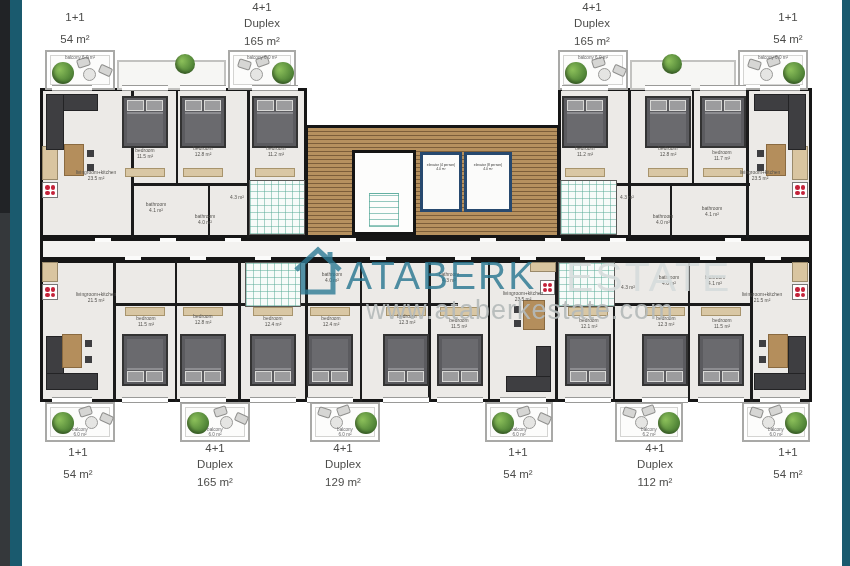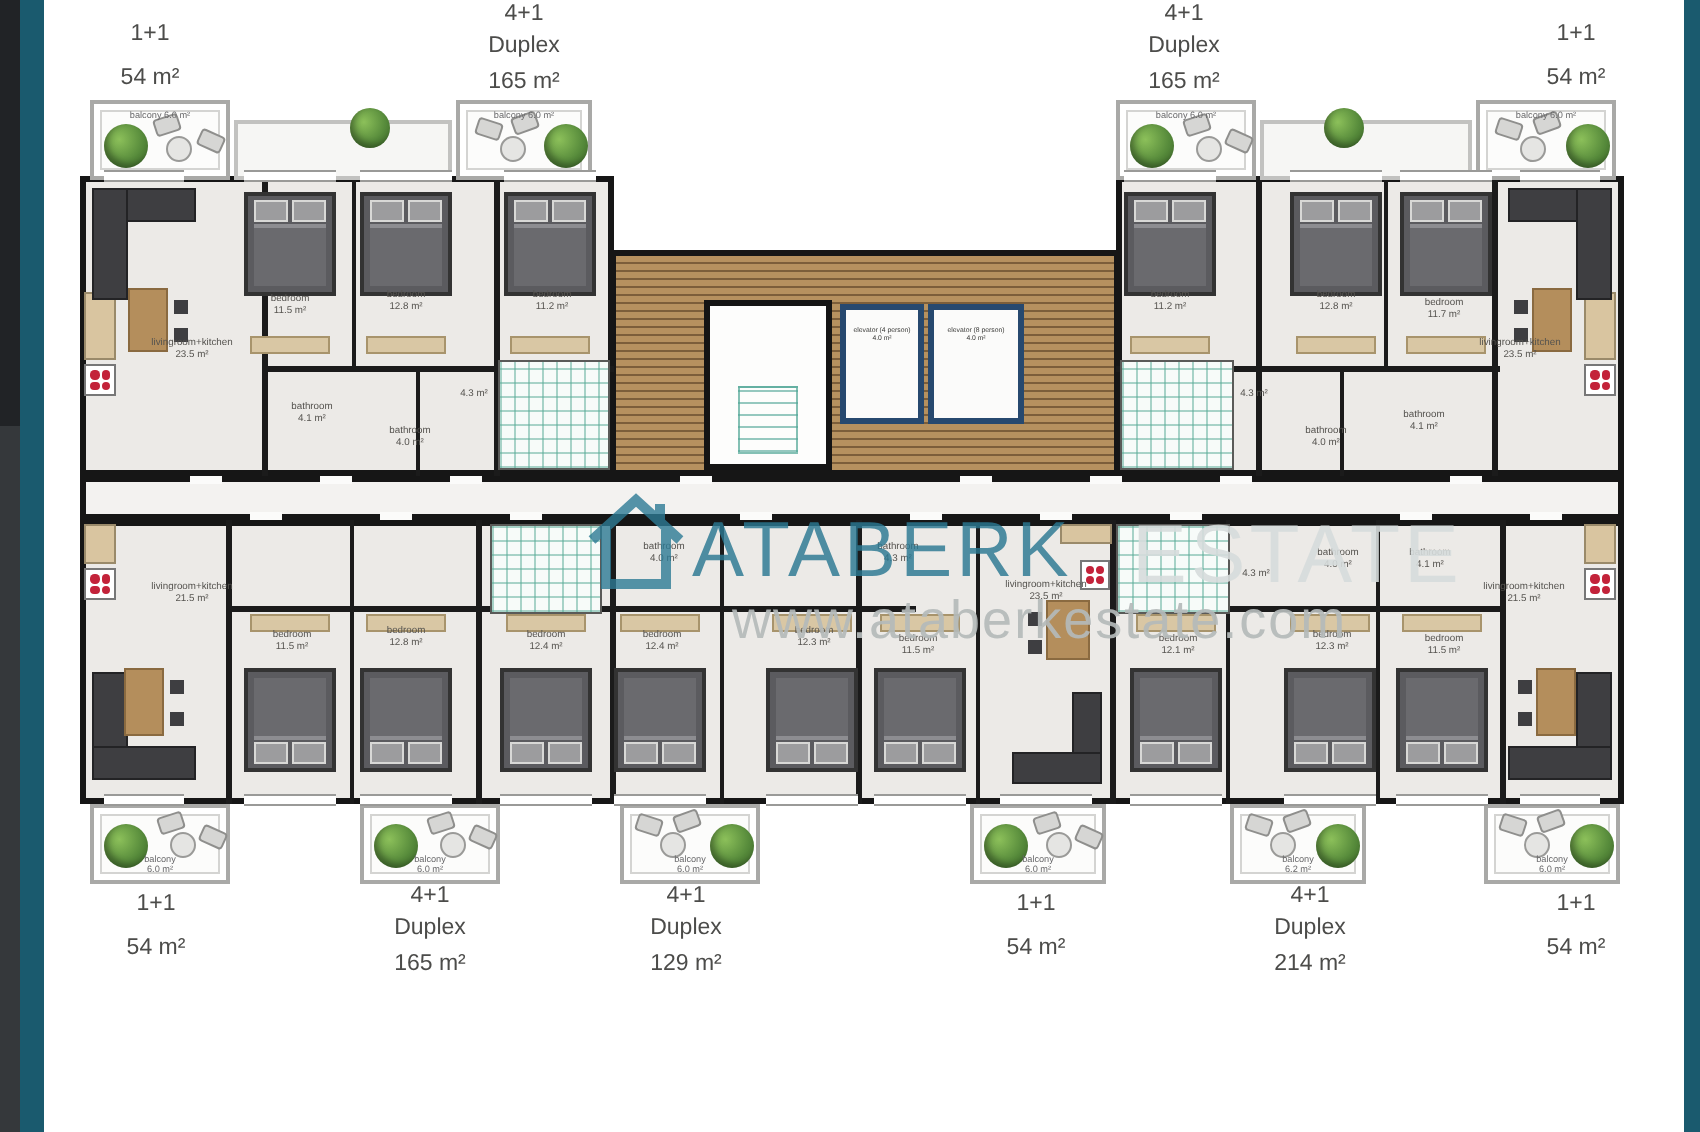--- a/index.html
+++ b/index.html
@@ -273,21 +273,21 @@
     <span>Duplex</span>
     <span class="area">129 m²</span>
   </div>
   <div class="ulabel" style="left:518px;top:445px;">
     <span>1+1</span>
     <span class="area">54 m²</span>
   </div>
   <div class="ulabel duplex" style="left:655px;top:441px;">
     <span>4+1</span><br>
     <span>Duplex</span>
-    <span class="area">214 m²</span>
+    <span class="area">112 m²</span>
   </div>
   <div class="ulabel" style="left:788px;top:445px;">
     <span>1+1</span>
     <span class="area">54 m²</span>
   </div>
 
   <div class="rlabel wide" style="left:96px;top:176px;"><span>livingroom+kitchen</span><br><span>23.5 m²</span></div>
   <div class="rlabel" style="left:145px;top:154px;"><span>bedroom</span><br><span>11.5 m²</span></div>
   <div class="rlabel" style="left:203px;top:152px;"><span>bedroom</span><br><span>12.8 m²</span></div>
   <div class="rlabel" style="left:276px;top:152px;"><span>bedroom</span><br><span>11.2 m²</span></div>

